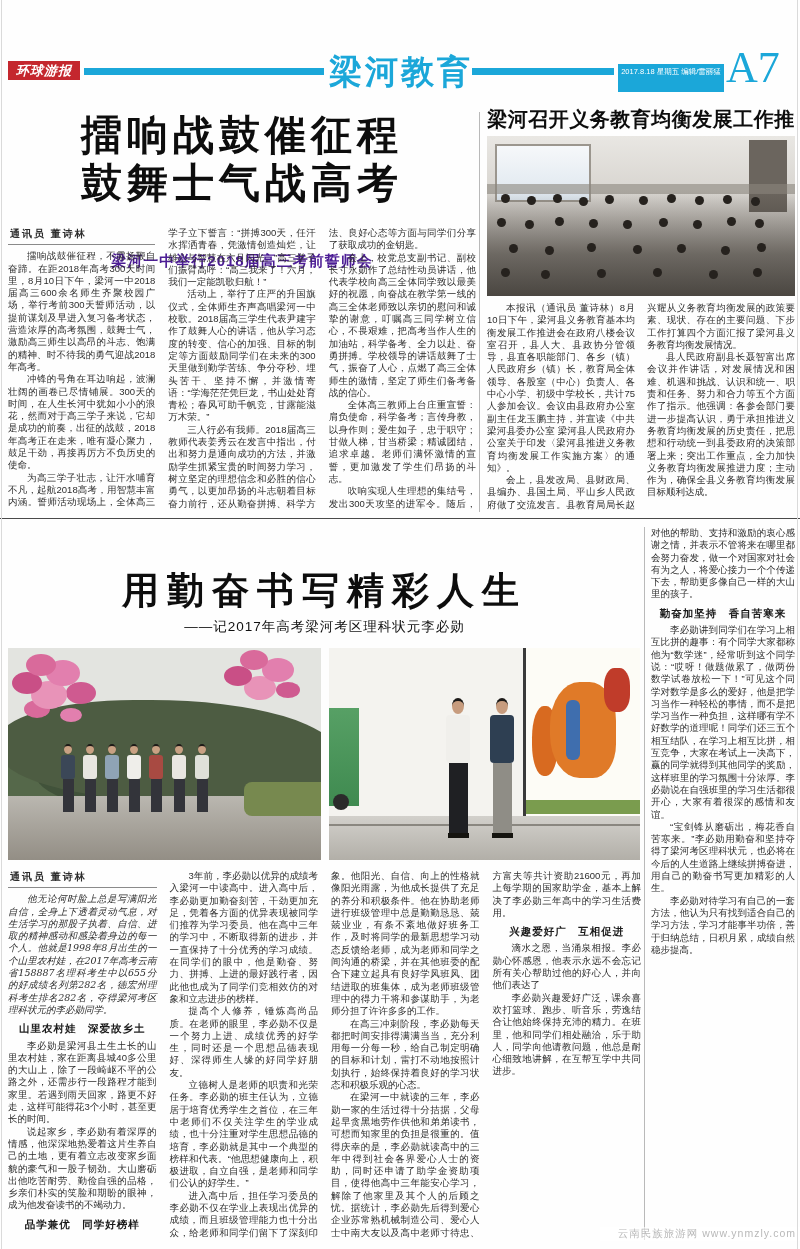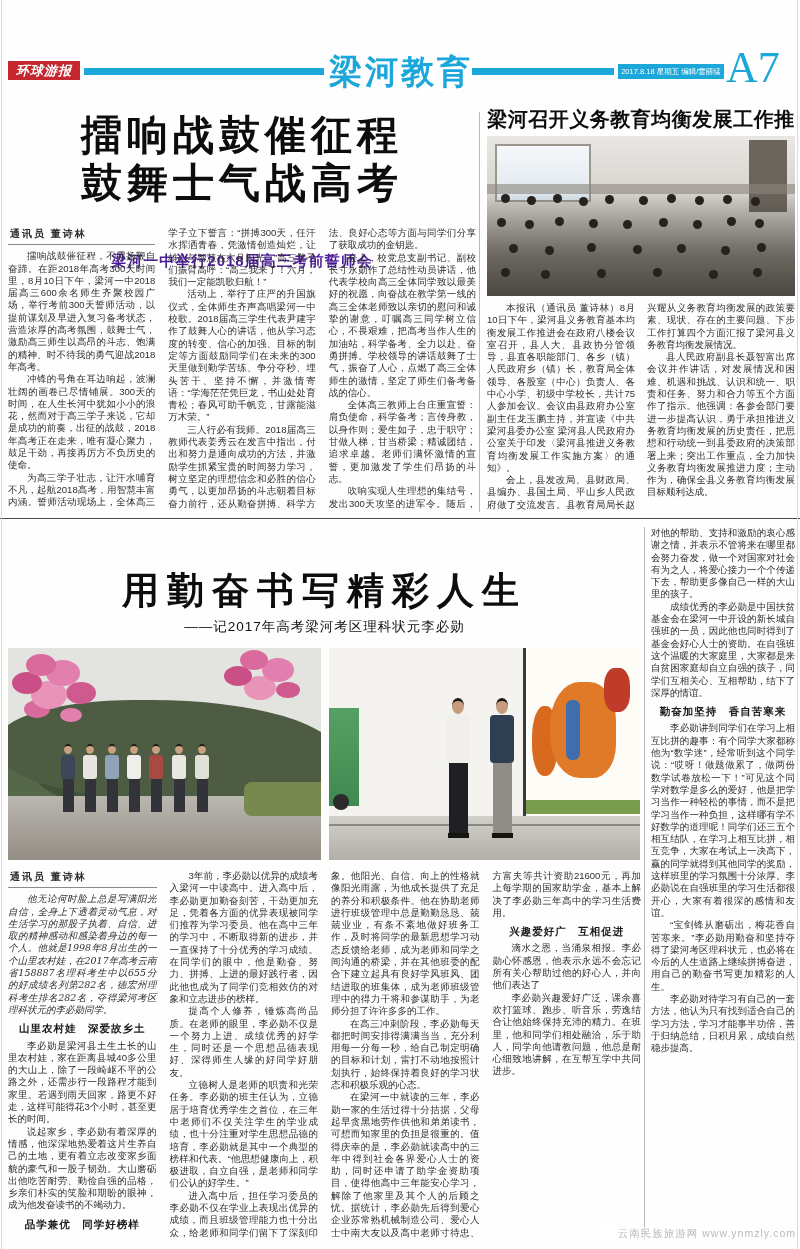--- a/index.html
+++ b/index.html
@@ -7,21 +7,21 @@
        font-family:"Liberation Sans","DejaVu Sans",sans-serif;color:#262626;}
   .abs{position:absolute;}
   
   .masthead{left:8px;top:61px;width:72px;height:19px;background:#c4272e;color:#fff;
     font-size:13px;font-weight:bold;font-style:italic;text-align:center;line-height:19px;letter-spacing:1px;}
   .hbar{height:7px;background:#1ba7d9;top:68px;}
   .hbar-left{left:84px;width:240px;}
   .hbar-right{left:472px;width:142px;}
   .section-title{left:326px;top:50px;width:150px;text-align:center;color:#1ba7d9;
     font-size:33px;font-weight:900;letter-spacing:3px;}
-  .datebox{left:618px;top:64px;width:106px;height:15px;background:#1ba7d9;color:#fff;
+  .datebox{left:618px;top:64px;width:106px;height:28px;background:#1ba7d9;color:#fff;
     font-size:7.5px;line-height:15px;text-align:center;letter-spacing:0;white-space:nowrap;overflow:hidden;}
   .pageno{left:726px;top:42px;font-family:"Liberation Serif","DejaVu Serif",serif;
     font-size:44px;color:#1ba7d9;}
   
   .vrule{width:1px;background:#b9b9b9;}
   .hrule-mid{left:0;top:518px;width:800px;height:1px;background:#4a4a4a;}
   .edge{width:1px;background:#dadada;top:0;height:1249px;}
   
   .bodytext{font-size:9.5px;line-height:12.3px;text-align:justify;color:#2d2d2d;overflow:hidden;}
   .bodytext p{margin:0;text-indent:2em;}
@@ -232,21 +232,20 @@
       <p class="f-p">在梁河一中就读的三年，李必勋一家的生活过得十分拮据，父母起早贪黑地劳作供他和弟弟读书，可想而知家里的负担是很重的。值得庆幸的是，李必勋就读高中的三年中得到社会各界爱心人士的资助，同时还申请了助学金资助项目，使得他高中三年能安心学习，解除了他家里及其个人的后顾之忧。据统计，李必勋先后得到爱心企业苏常熟机械制造公司、爱心人士中南大友以及高中老师寸待忠、方富夫等共计资助21600元，再加上每学期的国家助学金，基本上解决了李必勋三年高中的学习生活费用。</p>
       <h4 class="f-h">兴趣爱好广　互相促进</h4>
       <p class="f-p">滴水之恩，当涌泉相报。李必勋心怀感恩，他表示永远不会忘记所有关心帮助过他的好心人，并向他们表达了</p>
       <p class="f-p">李必勋兴趣爱好广泛，课余喜欢打篮球、跑步、听音乐，劳逸结合让他始终保持充沛的精力。在班里，他和同学们相处融洽，乐于助人，同学向他请教问题，他总是耐心细致地讲解，在互帮互学中共同进步。</p>
     </div>
 
   <div class="abs vrule" style="left:644px;top:527px;height:713px;"></div>
 
   <div class="abs a3-col5 bodytext">
       <p class="f-lead">对他的帮助、支持和激励的衷心感谢之情，并表示不管将来在哪里都会努力奋发，做一个对国家对社会有为之人，将爱心接力一个个传递下去，帮助更多像自己一样的大山里的孩子。</p>
-      <p class="f-p">成绩优秀的李必勋是中国扶贫基金会在梁河一中开设的新长城自强班的一员，因此他也同时得到了基金会好心人士的资助。在自强班这个温暖的大家庭里，大家都是来自贫困家庭却自立自强的孩子，同学们互相关心、互相帮助，结下了深厚的情谊。</p>
       <h4 class="f-h">勤奋加坚持　香自苦寒来</h4>
       <p class="f-p">李必勋讲到同学们在学习上相互比拼的趣事：有个同学大家都称他为“数学迷”，经常听到这个同学说：“哎呀！做题做累了，做两份数学试卷放松一下！”可见这个同学对数学是多么的爱好，他是把学习当作一种轻松的事情，而不是把学习当作一种负担，这样哪有学不好数学的道理呢！同学们还三五个相互结队，在学习上相互比拼，相互竞争，大家在考试上一决高下，赢的同学就得到其他同学的奖励，这样班里的学习氛围十分浓厚。李必勋说在自强班里的学习生活都很开心，大家有着很深的感情和友谊。</p>
       <p class="f-p">“宝剑锋从磨砺出，梅花香自苦寒来。”李必勋用勤奋和坚持夺得了梁河考区理科状元，也必将在今后的人生道路上继续拼搏奋进，用自己的勤奋书写更加精彩的人生。</p>
       <p class="f-p">李必勋对待学习有自己的一套方法，他认为只有找到适合自己的学习方法，学习才能事半功倍，善于归纳总结，日积月累，成绩自然稳步提高。</p>
     </div>
 
   <div class="abs watermark">云南民族旅游网 www.ynmzly.com</div>
 
   <div class="abs edge" style="left:1px;"></div>
   <div class="abs edge" style="left:797px;"></div>

